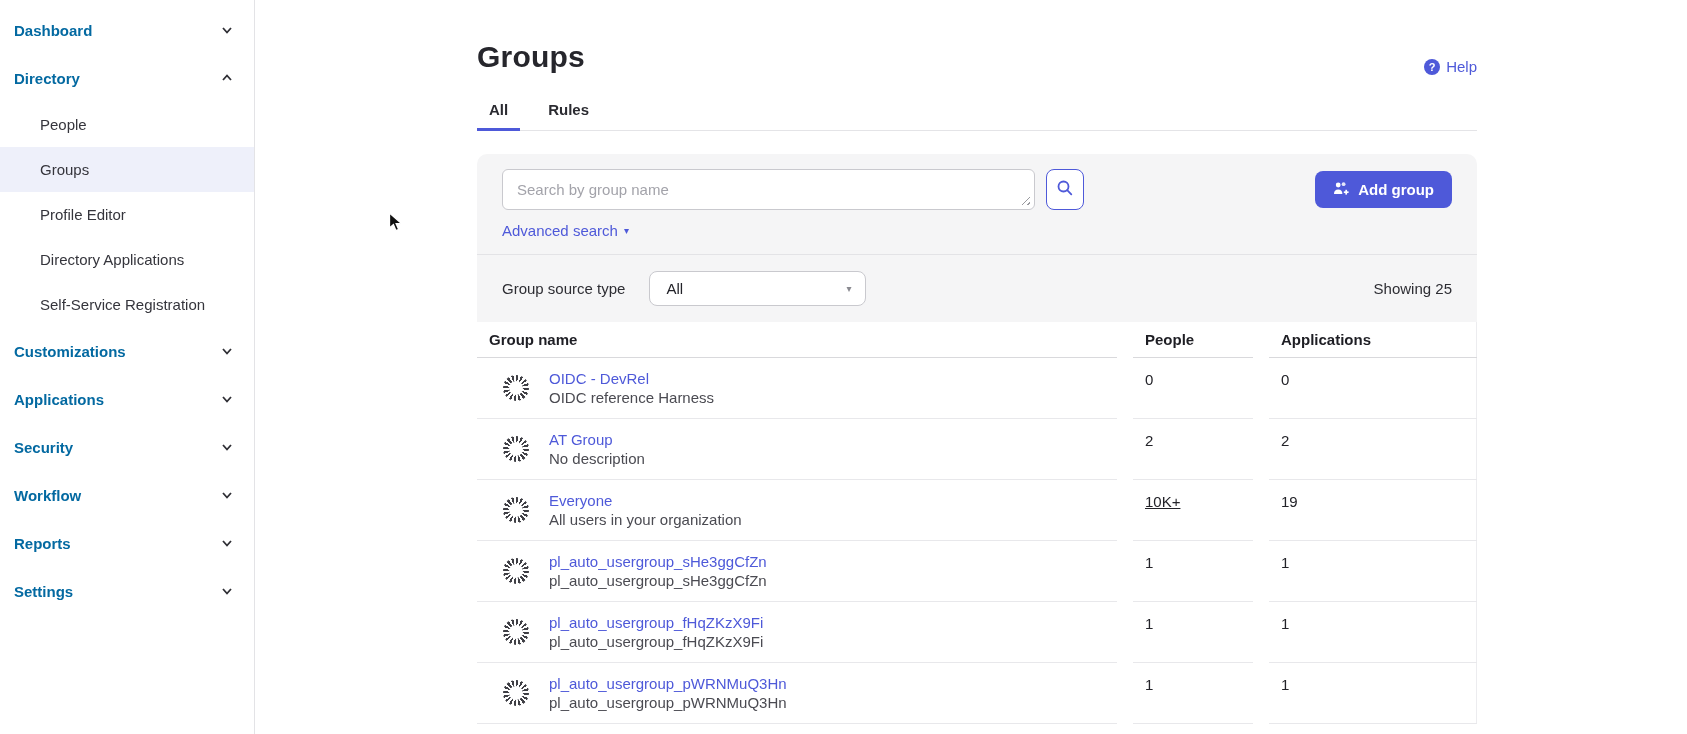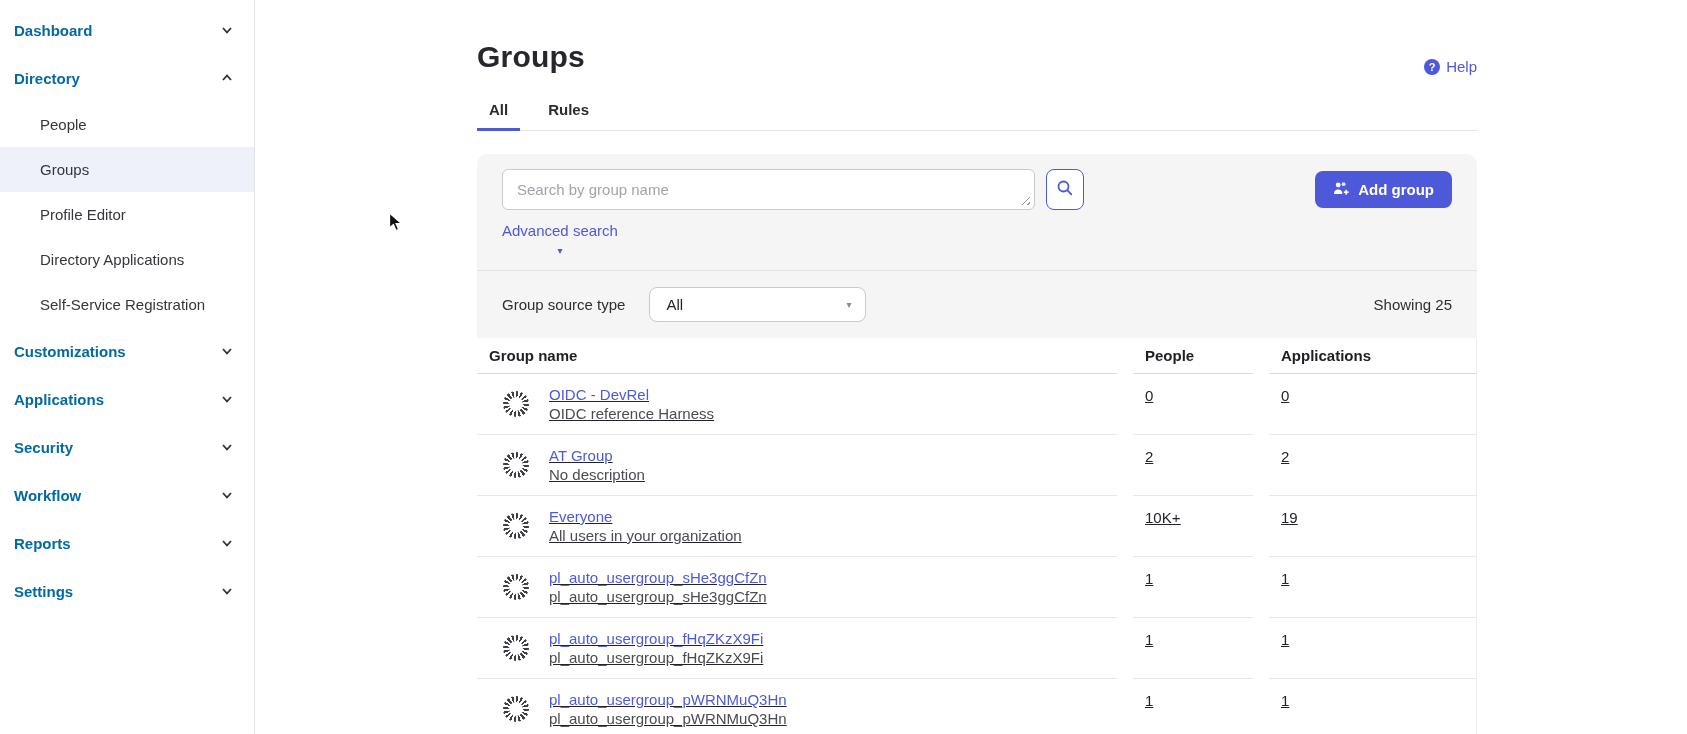--- a/index.html
+++ b/index.html
@@ -85,21 +85,21 @@
     display:flex; align-items:center; justify-content:center; cursor:pointer;
   }
   .add-group-btn {
     margin-left:auto; height:37px; padding:0 18px;
     background:var(--accent,#4e59d9); color:#fff; border:none; border-radius:8px;
     font-size:15px; font-weight:600; font-family:"Liberation Sans",sans-serif;
     display:flex; align-items:center; gap:8px; cursor:pointer;text-align:right;
   }
   .advanced-search {
     margin-top:12px; display:inline-flex; align-items:center; gap:6px;
-    color:var(--accent,#4e59d9); font-size:15px; cursor:pointer; text-decoration:none;flex-direction:column;
+    color:var(--accent,#4e59d9); font-size:15px; cursor:pointer; text-decoration:none;
   }
   .advanced-caret { font-size:10px; }
 
   .filter-divider { border-top:1px solid #e3e3e6; }
   .filter-bottom { height:67px; padding:0 25px; display:flex; align-items:center; }
   .filter-label { font-size:15px; color:#2d2d33;text-align:right; }
   .select-box {
     margin-left:24px; width:217px; height:35px; background:#fff;
     border:1px solid #c9c9ce; border-radius:8px;
     display:flex; align-items:center; padding:0 14px 0 16px; cursor:pointer;
@@ -111,21 +111,21 @@
   
   .table { border-right:1px solid #ececef; }
   .thead, .trow {
     display:grid; grid-template-columns:640px 120px 208px; column-gap:16px;
   }
   .th {
     font-size:15px; font-weight:700; color:#1e1e24;
     padding:9px 0 9px 12px; border-bottom:1px solid #d9d9dc;
   }
   .trow { height:61px; }
-  .td { border-bottom:1px solid #e8e8eb;text-decoration:underline; }
+  .td { border-bottom:1px solid #e8e8eb; }
   .td-name { display:flex; align-items:center; gap:20px; padding-left:26px; }
   .gear {
     width:26px; height:26px; border-radius:50%; flex:none; position:relative;
     background:repeating-conic-gradient(#3f3f45 0deg 11deg, transparent 11deg 22.5deg);
   }
   .gear::after {
     content:""; position:absolute; inset:6px; border-radius:50%; background:#fff;
   }
   .name-lines { display:flex; flex-direction:column; gap:2px; }
   .group-link { color:var(--accent,#4e59d9); font-size:15px; text-decoration:none; cursor:pointer; }

